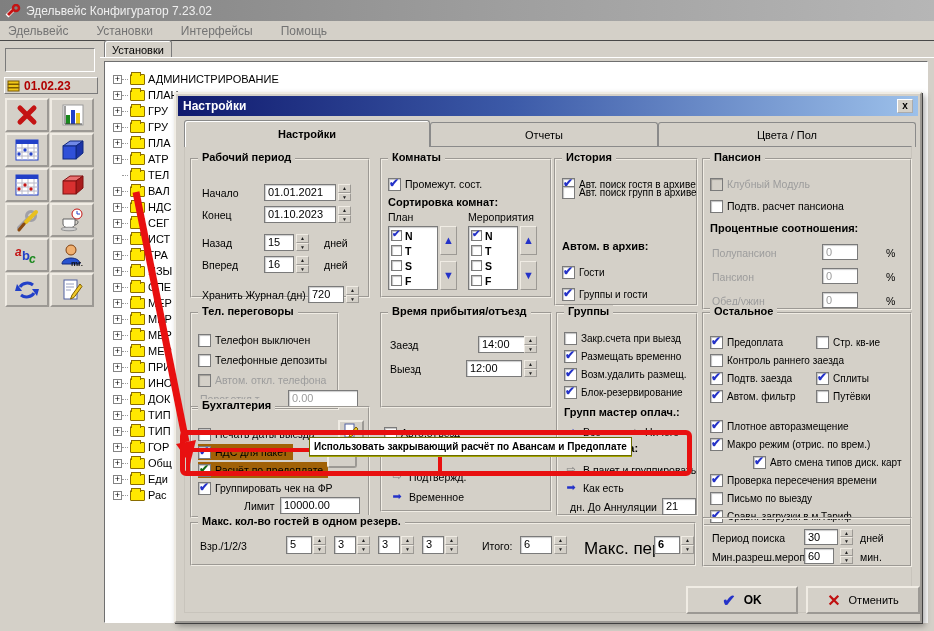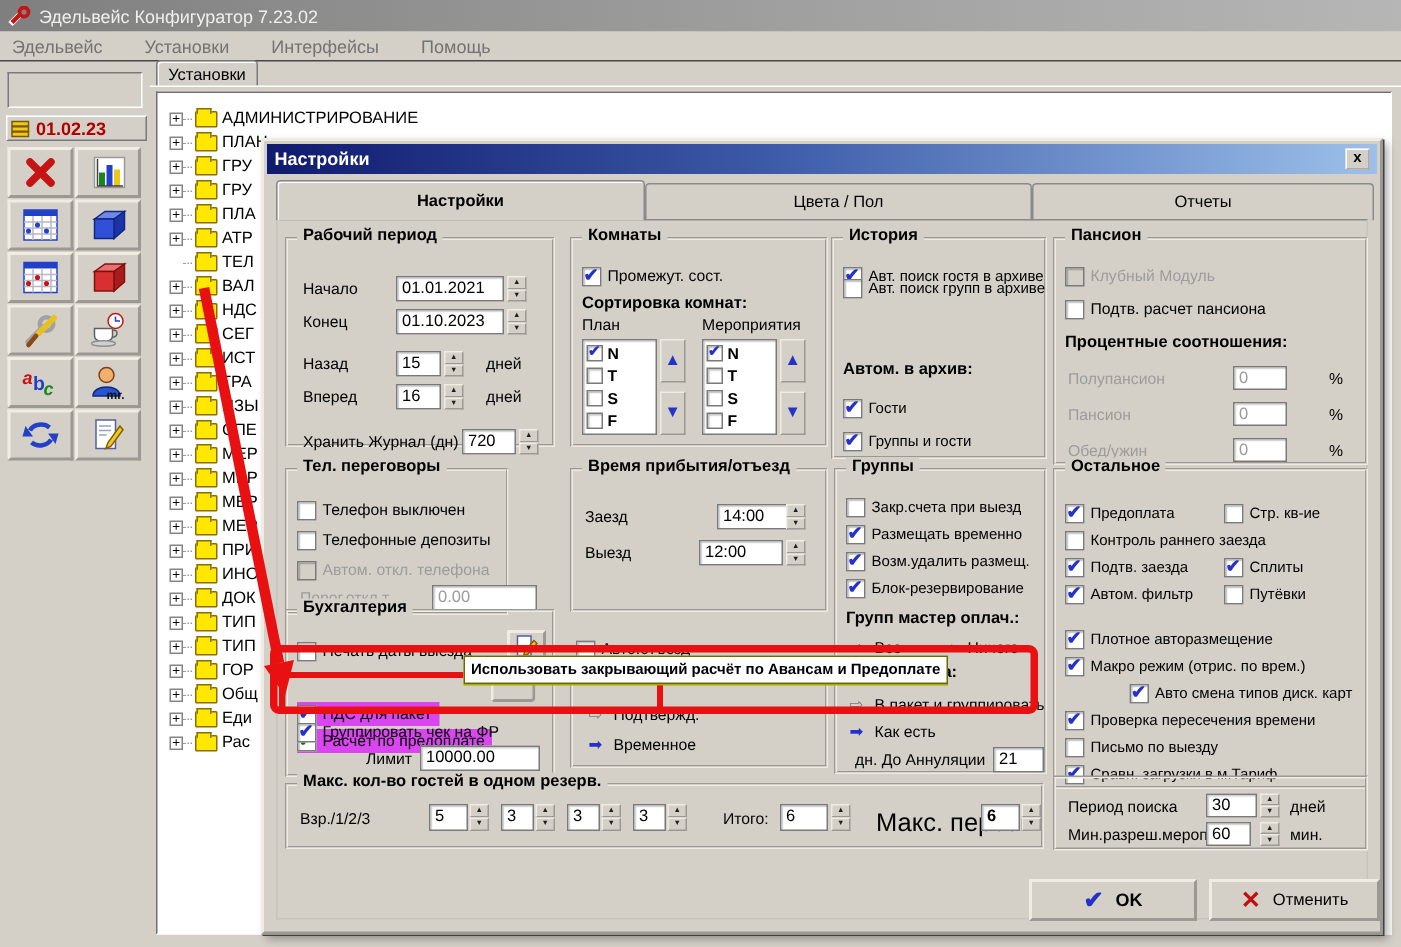--- a/index.html
+++ b/index.html
@@ -84,21 +84,21 @@
   .lb { position:absolute; background:#fff; border:1px solid #7a7a7a;
     box-shadow:inset 1px 1px 1px rgba(0,0,0,.2); padding:1px 0 0 2px; }
   .cbrow { display:flex; align-items:center; gap:4px; height:16px; white-space:nowrap; }
   .cb { width:13px; height:13px; background:#fff; border:1px solid #7a7a7a;
     box-shadow:inset 1px 1px 1px rgba(0,0,0,.25); flex:0 0 13px; position:relative; }
   .cb.on::after { content:"✔"; position:absolute; left:0; top:-3px; font-size:12px; font-weight:bold; color:#2432c8; }
   .cb.green::after { color:#156a15; }
   .cb.dis { background:#d4d0c8; }
   .cblab { font-size:10.5px; }
   .cblab.dislab { color:#9c9c9c; }
-  .cbrow.hl { background:#d946ef; padding-right:5px;margin-top:24px; }
+  .cbrow.hl { background:#a16207; padding-right:5px; }
   .lb .cbrow { height:15px; gap:3px; }
   .lb .cb { width:11px; height:11px; flex:0 0 11px; }
   .lb .cb.on::after { font-size:10px; top:-3px; }
   .lb .cblab { font-weight:bold; }
   .optrow { display:flex; align-items:center; gap:5px; height:15px; font-size:10.5px; white-space:nowrap; }
   .arw { width:14px; text-align:center; font-size:11px; }
   .af { color:#2432c8; } .ao { color:#7a7a7a; }
   .grp.sm .cblab { font-size:10px; }
   .btn { position:absolute; background:#d4d0c8; border:2px outset #f0ece4;
     display:flex; align-items:center; justify-content:center; gap:8px; font-size:11px; }
@@ -419,25 +419,25 @@
 
 <div class="dlg">
   <div class="dtitle">
     <span>Настройки</span>
     <span class="dx">x</span>
   </div>
   <div class="dtabs">
     <div class="dtab active" style="width:246px">
         <span>Настройки</span>
       </div>
+    <div class="dtab" style="width:228px">
+        <span>Отчеты</span>
+      </div>
     <div class="dtab" style="width:258px">
         <span>Цвета / Пол</span>
-      </div>
-    <div class="dtab" style="width:228px">
-        <span>Отчеты</span>
       </div>
   </div>
   <div class="dbody"></div>
 
   <div class="grp" style="left:14px;top:64px;width:180px;height:140px">
     <span class="gtit">Рабочий период</span>
     <span class="lab" style="left:10px;top:27px">Начало</span>
     <span class="fld" style="left:72px;top:24px;width:72px">01.01.2021</span>
     <span class="spin" style="left:146px;top:24px">
         <b>▲</b>

